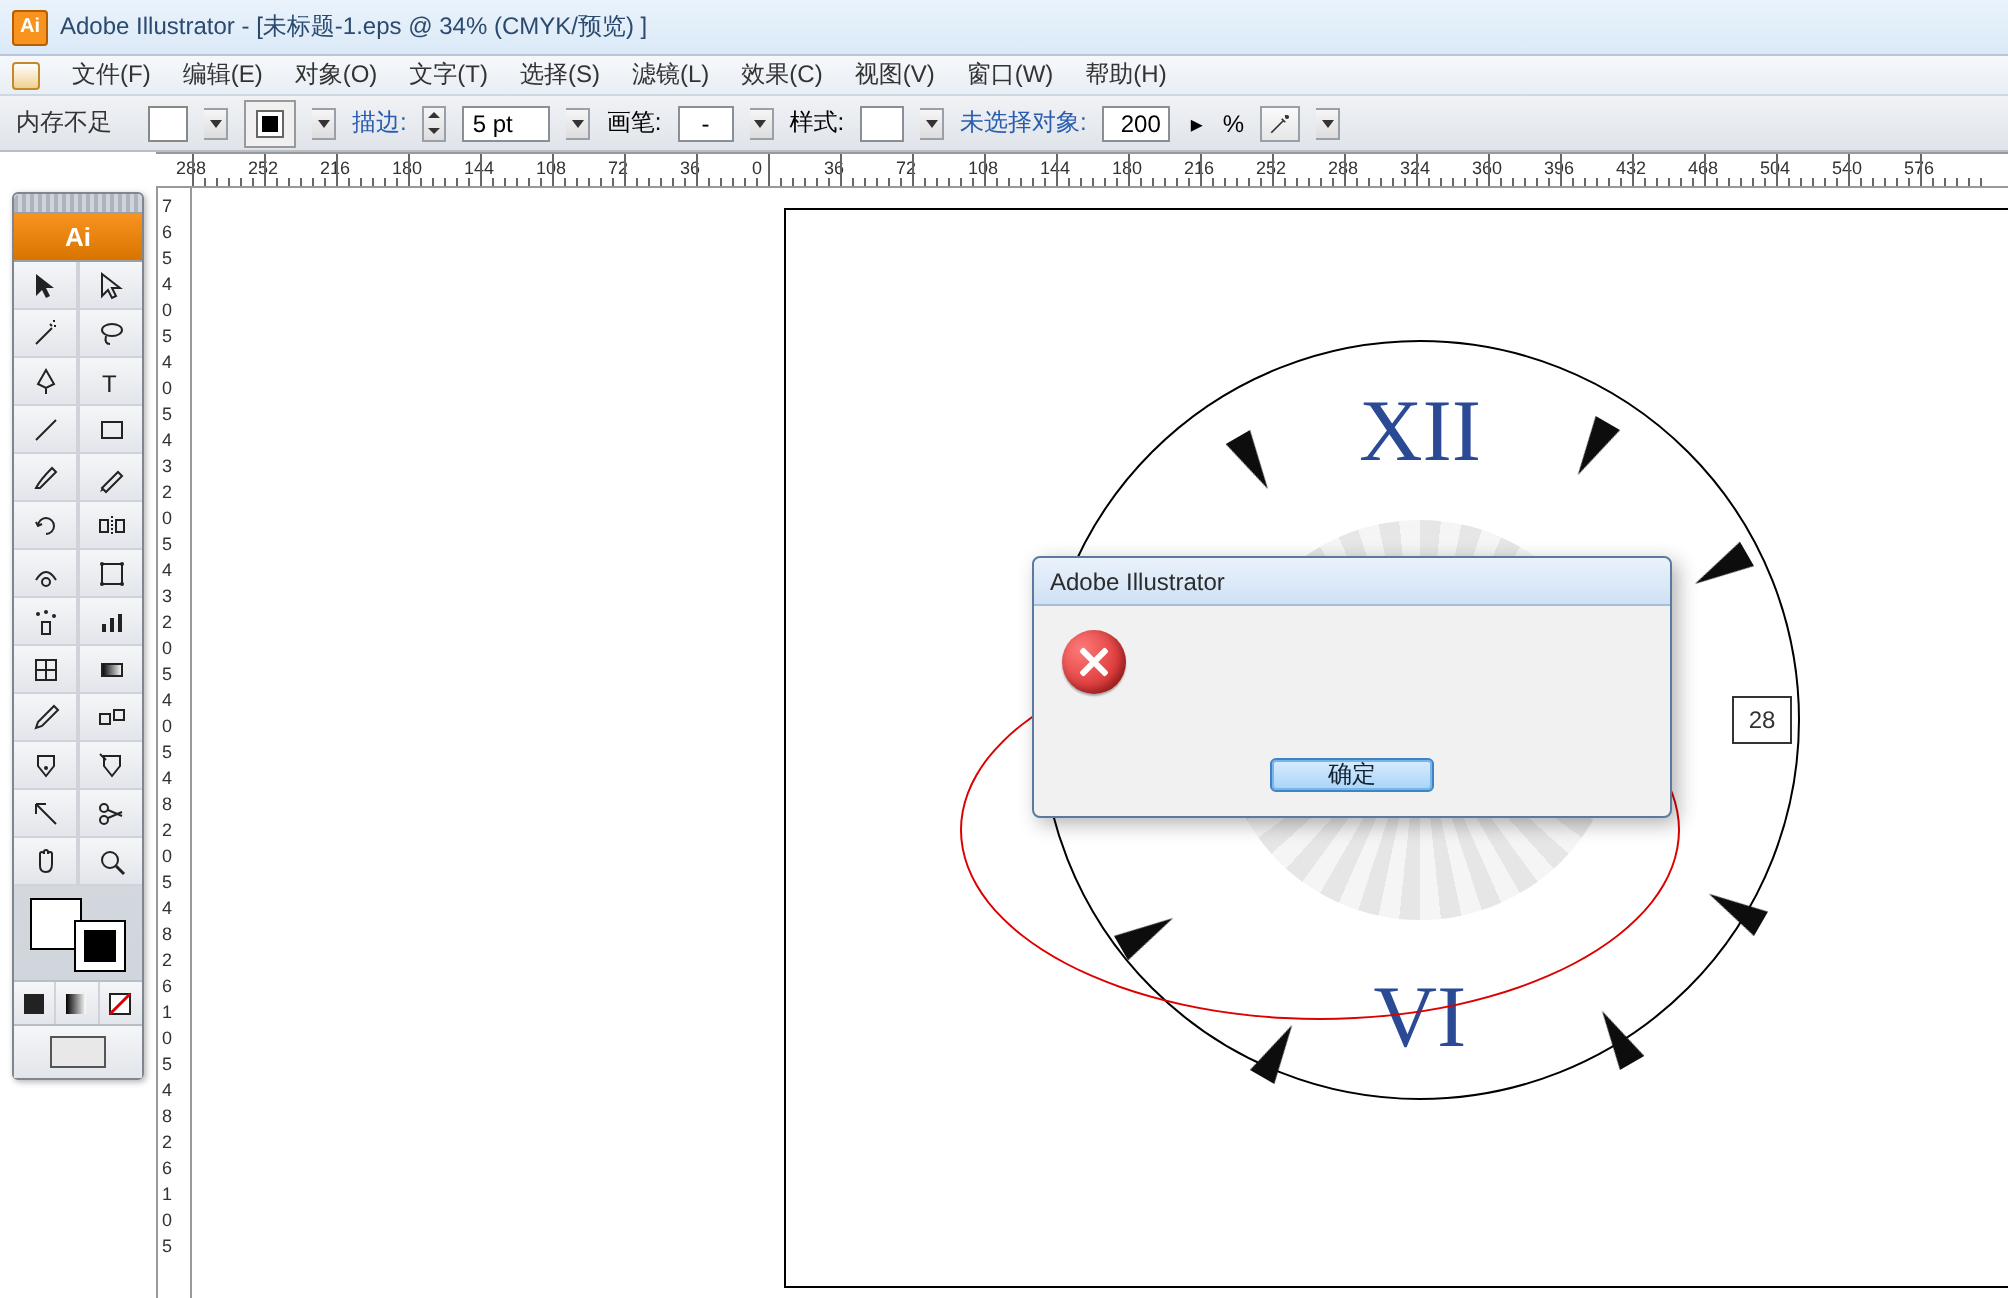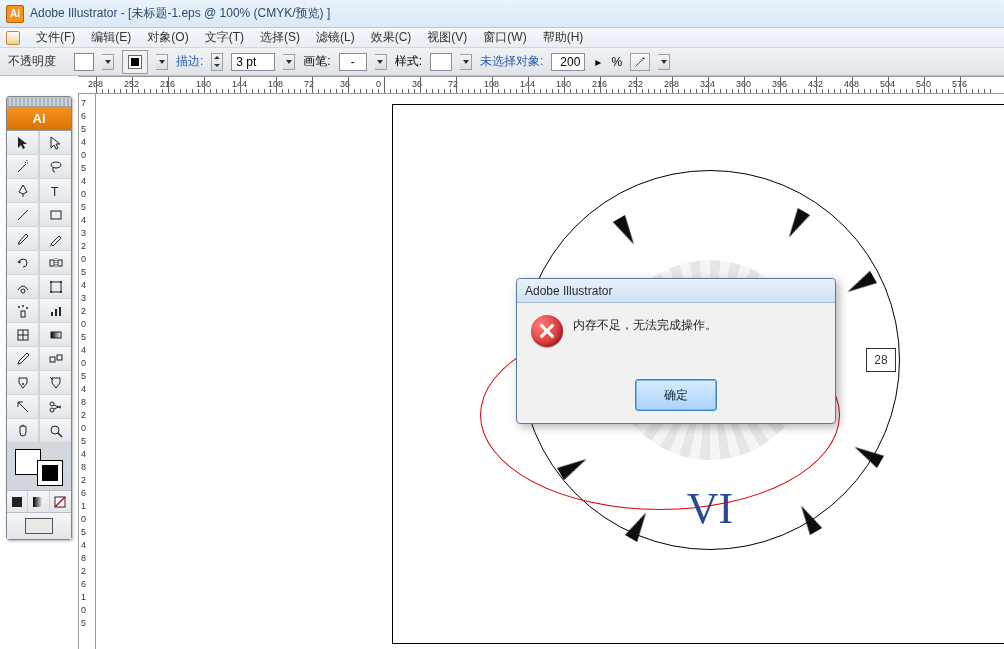--- a/index.html
+++ b/index.html
@@ -81,62 +81,62 @@
 .redcircle{position:absolute;border:1px solid #d00;border-radius:50%;pointer-events:none;}
 .dialog{position:absolute;width:320px;background:#f1f1f1;border:1px solid #5a7aa0;border-radius:4px;box-shadow:3px 3px 10px rgba(0,0,0,.3);}
 .dialog .dtitle{height:24px;background:linear-gradient(#eaf2fb,#cfe1f5);border-bottom:1px solid #a8bdd4;border-radius:4px 4px 0 0;padding:0 8px;display:flex;align-items:center;color:#2b2b2b;}
 .dialog .dbody{padding:12px 14px 8px 14px;display:flex;gap:10px;min-height:70px;}
 .dialog .erricon{width:32px;height:32px;border-radius:50%;background:radial-gradient(circle at 30% 30%,#ff7a7a,#c81515);position:relative;flex-shrink:0;box-shadow:inset -2px -2px 4px rgba(0,0,0,.3),0 1px 1px rgba(0,0,0,.3);}
 .dialog .erricon::before,.dialog .erricon::after{content:"";position:absolute;left:50%;top:50%;width:18px;height:3px;background:#fff;border-radius:1px;}
 .dialog .erricon::before{transform:translate(-50%,-50%) rotate(45deg);}
 .dialog .erricon::after{transform:translate(-50%,-50%) rotate(-45deg);}
 .dialog .msg{color:#222;padding-top:2px;}
 .dialog .dfoot{padding:6px 0 12px 0;display:flex;justify-content:center;}
-.dialog .okbtn{min-width:82px;height:32px;background:linear-gradient(#d8ecff,#a9d4f7);border:1px solid #3d84c6;border-radius:3px;display:flex;align-items:center;justify-content:center;color:#123;cursor:default;box-shadow:0 0 0 1px #7ab5e6 inset;}
+.dialog .okbtn{min-width:82px;height:17px;background:linear-gradient(#d8ecff,#a9d4f7);border:1px solid #3d84c6;border-radius:3px;display:flex;align-items:center;justify-content:center;color:#123;cursor:default;box-shadow:0 0 0 1px #7ab5e6 inset;}
 
 .cornerbox{position:absolute;left:78px;top:76px;width:18px;height:18px;border:1px solid #999;background:#fff;}
 </style>
 </head>
 <body>
 
 <div class="titlebar">
   <div class="appicon">Ai</div>
   <span class="title">
-    <span>Adobe Illustrator</span> - <span>[未标题-1.eps @ 100% (CMYK/预览) ]</span>
+    <span>Adobe Illustrator</span> - <span>[未标题-1.eps @ 34% (CMYK/预览) ]</span>
   </span>
 </div>
 
 <div class="menubar">
   <div class="docicon"></div>
   <span class="mitem">文件(F)</span>
   <span class="mitem">编辑(E)</span>
   <span class="mitem">对象(O)</span>
   <span class="mitem">文字(T)</span>
   <span class="mitem">选择(S)</span>
   <span class="mitem">滤镜(L)</span>
   <span class="mitem">效果(C)</span>
   <span class="mitem">视图(V)</span>
   <span class="mitem">窗口(W)</span>
   <span class="mitem">帮助(H)</span>
 </div>
 
 <div class="controlbar">
-  <span class="noselect">不透明度</span>
+  <span class="noselect">内存不足</span>
   <span class="swatch white"></span>
   <span class="dropdown-arrow"></span>
   <span class="swatchwrap">
       <span class="inner"></span>
     </span>
   <span class="dropdown-arrow"></span>
   <span class="bluelabel">描边:</span>
   <div class="spinbtn">
       <div class="up"></div>
       <div class="down"></div>
     </div>
-  <span class="field" style="width:44px;">3 pt</span>
+  <span class="field" style="width:44px;">5 pt</span>
   <span class="dropdown-arrow"></span>
   <span>画笔:</span>
   <span class="field" style="width:28px;justify-content:center;">-</span>
   <span class="dropdown-arrow"></span>
   <span>样式:</span>
   <span class="field" style="width:22px;"></span>
   <span class="dropdown-arrow"></span>
   <span class="bluelabel">未选择对象:</span>
   <span class="field" style="width:34px;justify-content:flex-end;">200</span>
   <span style="width:10px;display:inline-flex;align-items:center;justify-content:center;">▸</span>
@@ -572,20 +572,21 @@
     </div>
 </div>
 
 <div class="canvas">
   <div class="artboard"></div>
 </div>
 
 <div class="clock">
   <div class="innerdisc"></div>
   <div class="outer"></div>
+  <div class="roman xii">XII</div>
   <div class="roman vi">VI</div>
   <div class="datebox">28</div>
   <div class="watertext">WATER RESISTANT</div>
   <div id="hourmarks">
       <div style="position: absolute; left: 267.5px; top: 55.7661px; transform: rotate(30deg);">
         <div style="width: 0px; height: 0px; border-left: 7px solid transparent; border-right: 7px solid transparent; border-top: 30px solid rgb(26, 26, 26); transform: translate(-50%, -50%); filter: brightness(0.5) blur(0.3px);"></div>
       </div>
       <div style="position: absolute; left: 324.234px; top: 112.5px; transform: rotate(60deg);">
         <div style="width: 0px; height: 0px; border-left: 7px solid transparent; border-right: 7px solid transparent; border-top: 30px solid rgb(26, 26, 26); transform: translate(-50%, -50%); filter: brightness(0.5) blur(0.3px);"></div>
       </div>
@@ -609,18 +610,17 @@
       </div>
     </div>
 </div>
 
 <div class="redcircle" style="left:480px;top:320px;width:360px;height:190px;"></div>
 
 <div class="dialog" style="left:516px;top:278px;">
   <div class="dtitle">Adobe Illustrator</div>
   <div class="dbody">
     <div class="erricon"></div>
-    <div class="msg">内存不足，无法完成操作。</div>
   </div>
   <div class="dfoot">
     <div class="okbtn">确定</div>
   </div>
 </div>
 
 </body></html>

